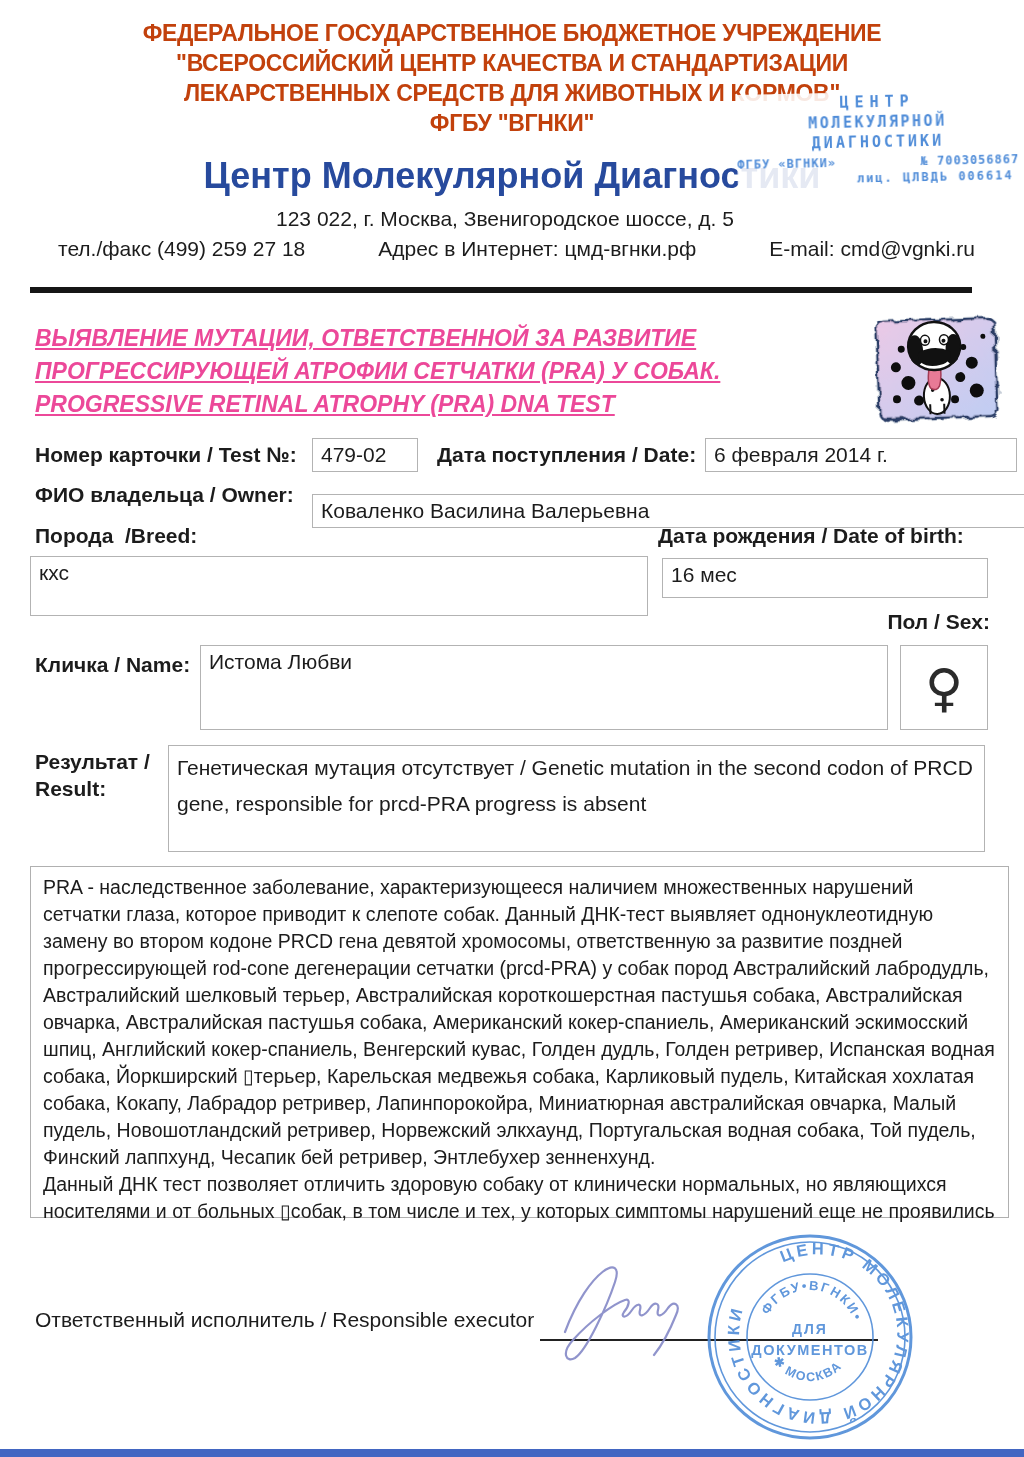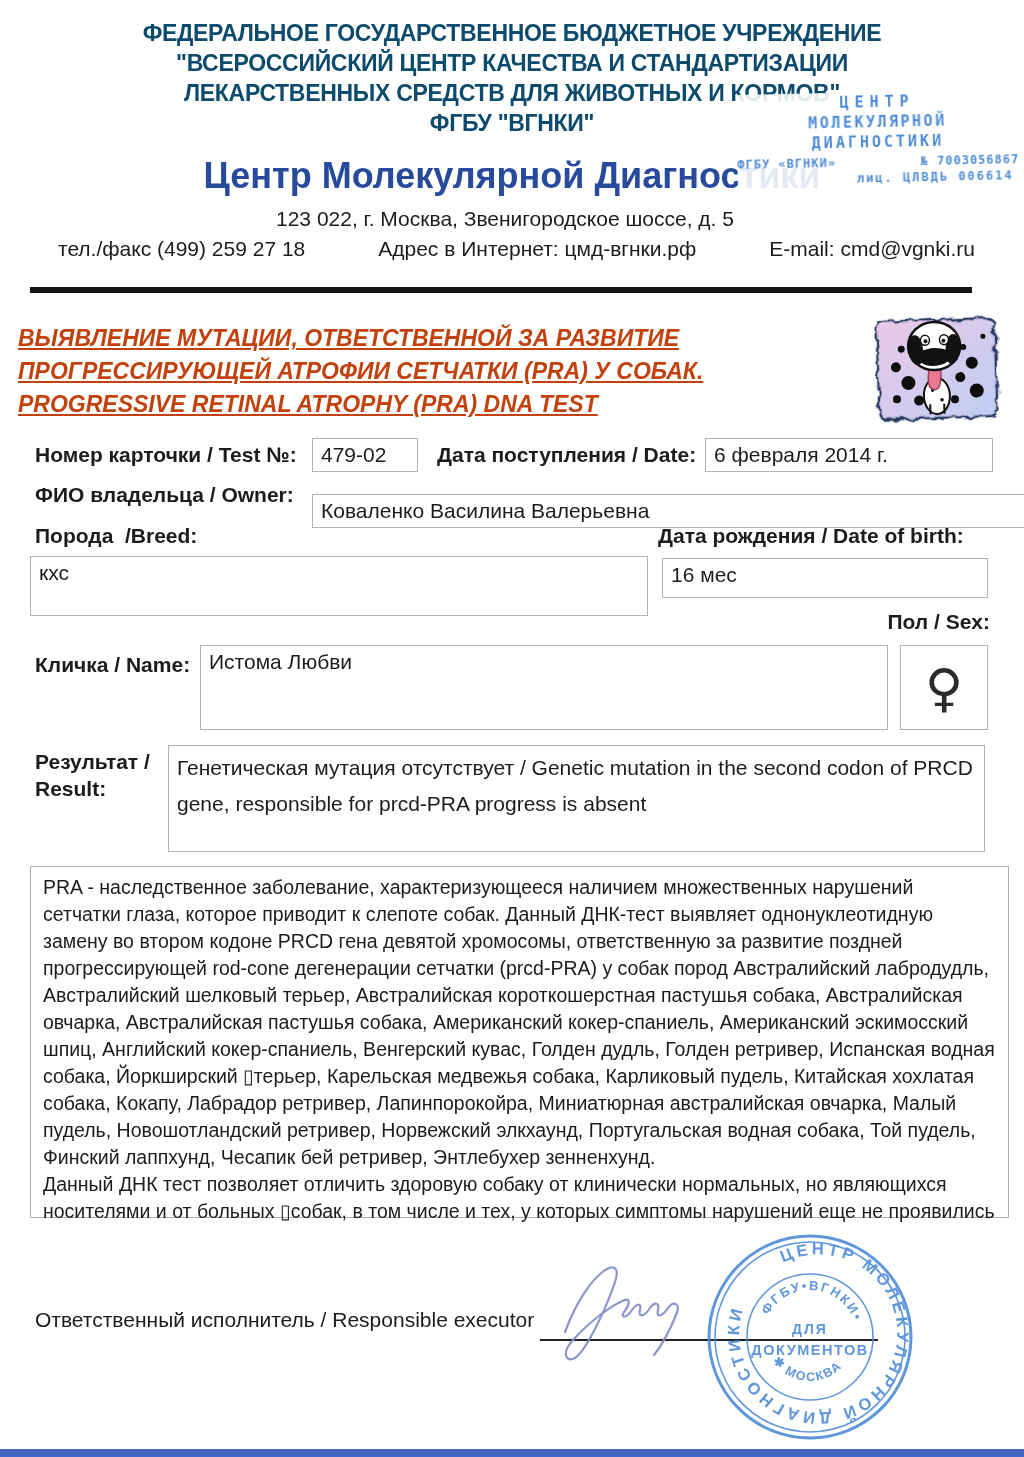--- a/index.html
+++ b/index.html
@@ -1,34 +1,34 @@
 <!DOCTYPE html>
 <html><head>
 <meta charset="utf-8">
 <style>
   html,body{margin:0;padding:0;background:#fff;}
   .page{position:relative;width:1024px;height:1457px;background:#fff;overflow:hidden;
         font-family:"Liberation Sans",sans-serif;color:#1c1c1c;}
   .abs{position:absolute;}
   
-  .org{top:18px;left:0;width:1024px;text-align:center;color:#0c4a6e;font-weight:bold;
+  .org{top:18px;left:0;width:1024px;text-align:center;color:#c2410c;font-weight:bold;
        font-size:23px;line-height:30px;letter-spacing:-0.3px;}
   .center-name{top:155px;left:0;width:1024px;text-align:center;color:#274a9d;
        font-weight:bold;font-size:36px;z-index:1;}
   .top-stamp{left:737px;top:92px;width:282px;height:108px;background:rgba(255,255,255,0.88);
        color:#4f8cd8;z-index:2;transform:rotate(-1.2deg);font-weight:bold;
        font-family:"DejaVu Sans Mono",monospace;filter:blur(.3px);}
   .ts1{text-align:center;font-size:15px;letter-spacing:6px;line-height:20px;}
   .ts-row{display:flex;justify-content:space-between;font-size:12px;margin-top:3px;letter-spacing:1px;}
   .ts-lic{text-align:right;font-size:12px;letter-spacing:2px;margin-top:2px;padding-right:6px;}
   .addr1{top:207px;left:0;width:1010px;text-align:center;font-size:21px;}
   .contact{top:237px;left:58px;width:917px;display:flex;justify-content:space-between;font-size:21px;}
   .divider{top:287px;left:30px;width:942px;height:6px;background:#151515;}
   
-  .test-title{top:322px;left:18px;width:720px;color:#c2410c;font-weight:bold;font-style:italic;
+  .test-title{top:322px;left:35px;width:720px;color:#ec4899;font-weight:bold;font-style:italic;
       font-size:23px;line-height:33px;}
   .test-title div{text-decoration:underline;}
   
   .lbl{font-weight:bold;font-size:21px;white-space:pre;}
   .box{border:1px solid #b3b3b3;background:#fff;font-size:21px;box-sizing:border-box;}
   .box .v{padding:4px 8px;}
   .sexbox{display:flex;align-items:center;justify-content:center;font-size:52px;color:#2b2b2b;
       font-family:"DejaVu Sans",sans-serif;font-weight:400;}
   
   .info{left:30px;top:866px;width:979px;height:352px;border:1px solid #b0b0b0;box-sizing:border-box;
@@ -128,21 +128,21 @@
       <circle cx="88.5" cy="33" r="2" fill="#111"></circle>
       <path d="M63 44 q16 -8 32 0 q2 10 -10 13 q-12 3 -20 -3 q-4 -4 -2 -10 z" fill="#111"></path>
     </g>
   </svg>
 
   <div class="abs lbl" style="left:35px;top:443px">Номер карточки / Test №:</div>
   <div class="abs box" style="left:312px;top:438px;width:106px;height:34px">
     <div class="v">479-02</div>
   </div>
   <div class="abs lbl" style="left:437px;top:443px">Дата поступления / Date:</div>
-  <div class="abs box" style="left:705px;top:438px;width:288px;height:34px">
+  <div class="abs box" style="left:705px;top:438px;width:312px;height:34px">
     <div class="v">6 февраля 2014 г.</div>
   </div>
 
   <div class="abs lbl" style="left:35px;top:483px">ФИО владельца / Owner:</div>
   <div class="abs box" style="left:312px;top:494px;width:799px;height:34px">
     <div class="v">Коваленко Василина Валерьевна</div>
   </div>
 
   <div class="abs lbl" style="left:35px;top:524px">Порода  /Breed:</div>
   <div class="abs lbl" style="left:658px;top:524px">Дата рождения / Date of birth:</div>

